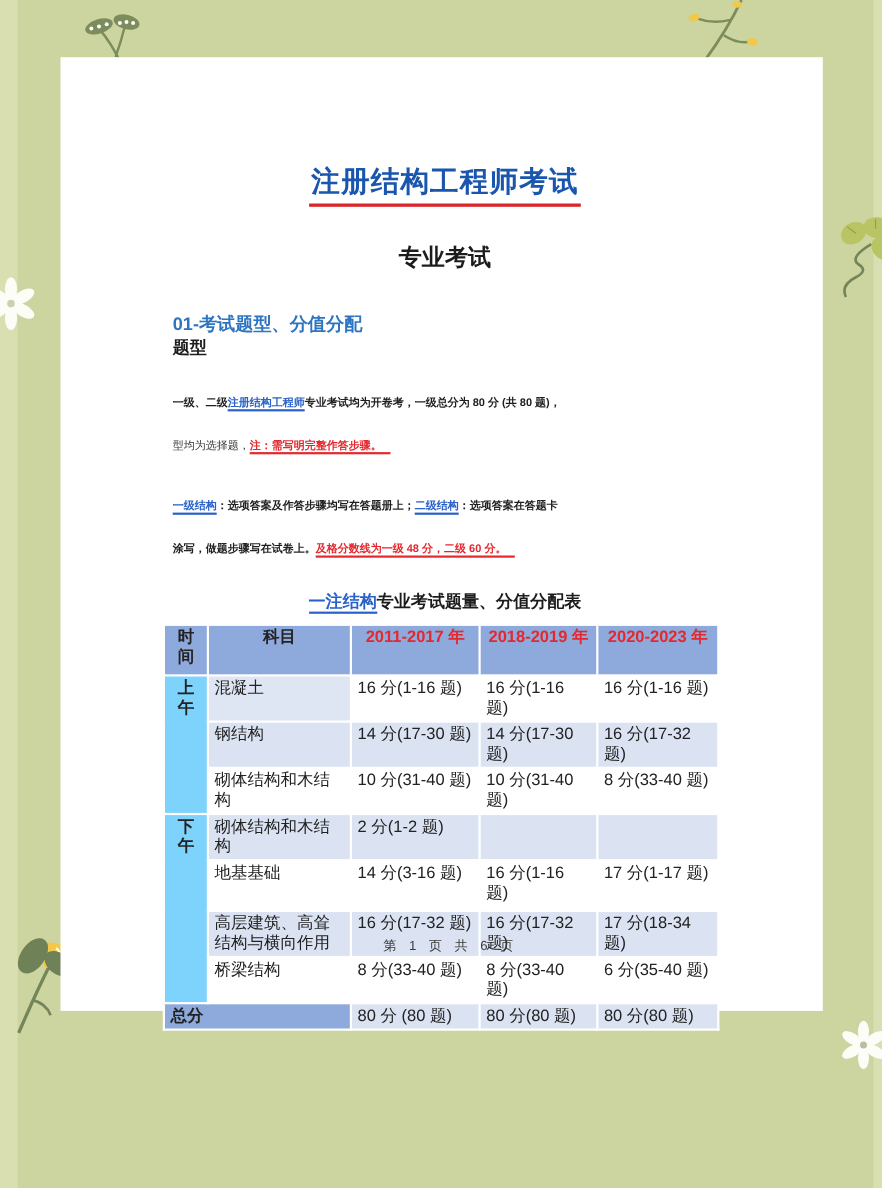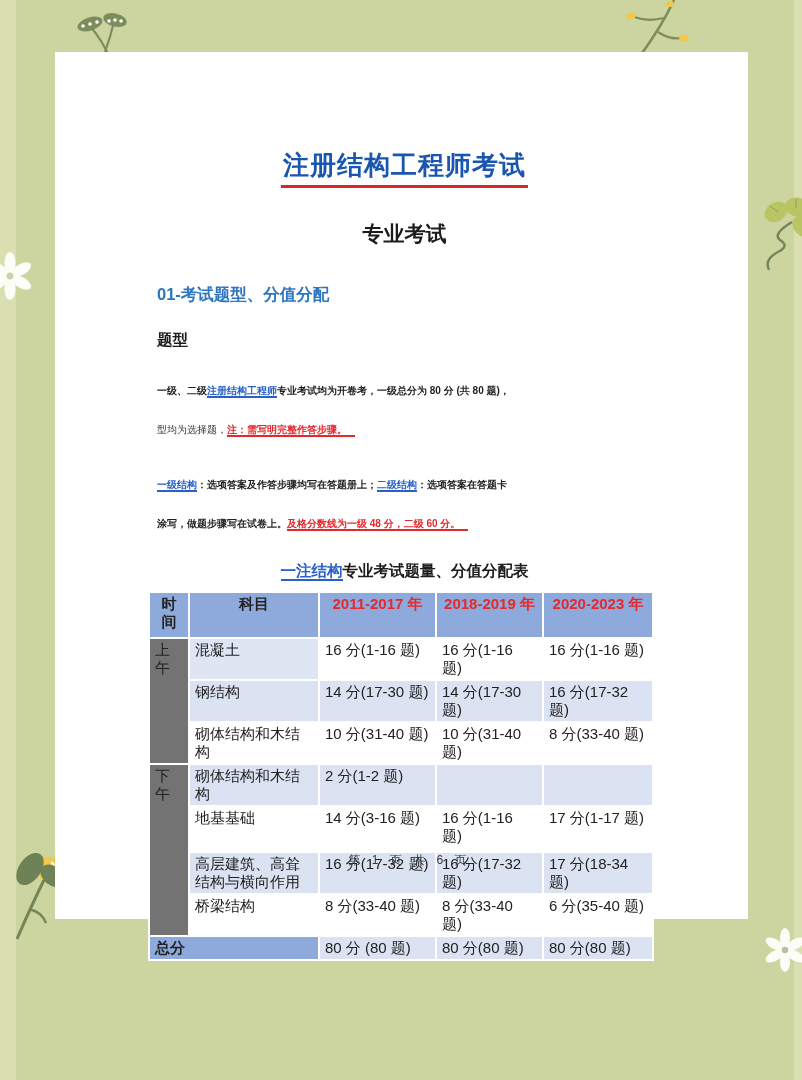--- a/index.html
+++ b/index.html
@@ -18,36 +18,36 @@
   }
   .content{padding:0 96px 0 102px;color:#222;}
   .doc-title{
     margin-top:96px;text-align:center;font-size:26px;font-weight:700;
     color:#1a56ae;letter-spacing:1px;
   }
   .doc-title .u{display:inline-block;border-bottom:3px solid #d8262b;padding:0 2px 2px 2px;}
   .doc-subtitle{margin-top:32px;text-align:center;font-size:21px;font-weight:700;color:#1c1c1c;}
   .badge{margin-top:15px;text-align:center;font-size:19px;font-weight:700;color:#e3292e;}
   .section-heading{margin-top:36px;font-size:16.5px;font-weight:700;color:#2d75c0;}
-  .subheading{margin-top:24px;font-size:15.5px;font-weight:700;color:#1c1c1c;}
+  .subheading{font-size:15.5px;font-weight:700;color:#1c1c1c;}
   .para{margin-top:20px;font-size:10px;line-height:39px;font-weight:700;color:#1f1f1f;}
   .para .line{white-space:nowrap;}
   .para2{margin-top:16px;}
   .rg{font-weight:400;color:#333;}
   .lnk{color:#2961c8;border-bottom:2px solid #2961c8;padding-bottom:0px;cursor:pointer;}
   .rednote{color:#e3292e;border-bottom:2px solid #e3292e;padding-right:8px;}
   .tbl-caption{margin-top:18px;text-align:center;font-size:15.5px;font-weight:700;color:#1c1c1c;}
   table.exam{
     border-collapse:collapse;margin-left:-9px;margin-top:9px;
     font-size:15px;line-height:18px;color:#222;table-layout:fixed;width:504px;
   }
   table.exam td{border:2px solid #ffffff;vertical-align:top;padding:2px 5px;}
   td.hd{background:#8ea9db;font-weight:700;text-align:center;height:40px;padding-top:5px;}
   td.hd.yr{color:#e3292e;}
-  td.time{background:#737373;text-align:left;font-weight:400;padding-top:3px;}
+  td.time{background:#7dd3fc;text-align:center;font-weight:700;padding-top:3px;}
   td.sub{background:#ffffff;}
   td.val{background:#ffffff;white-space:pre-line;margin-top:28px;}
   tr.band td.sub, tr.band td.val{background:#dbe3f3;}
   td.tint{background:#dee5f3;}
   tr.deep td{height:40px;}
   td.total-label{background:#8ea9db;font-weight:700;padding-left:6px;}
   .footer{
     position:absolute;left:16px;right:0;bottom:50px;text-align:center;
     font-size:12px;color:#3a3a3a;letter-spacing:4px;
   }

